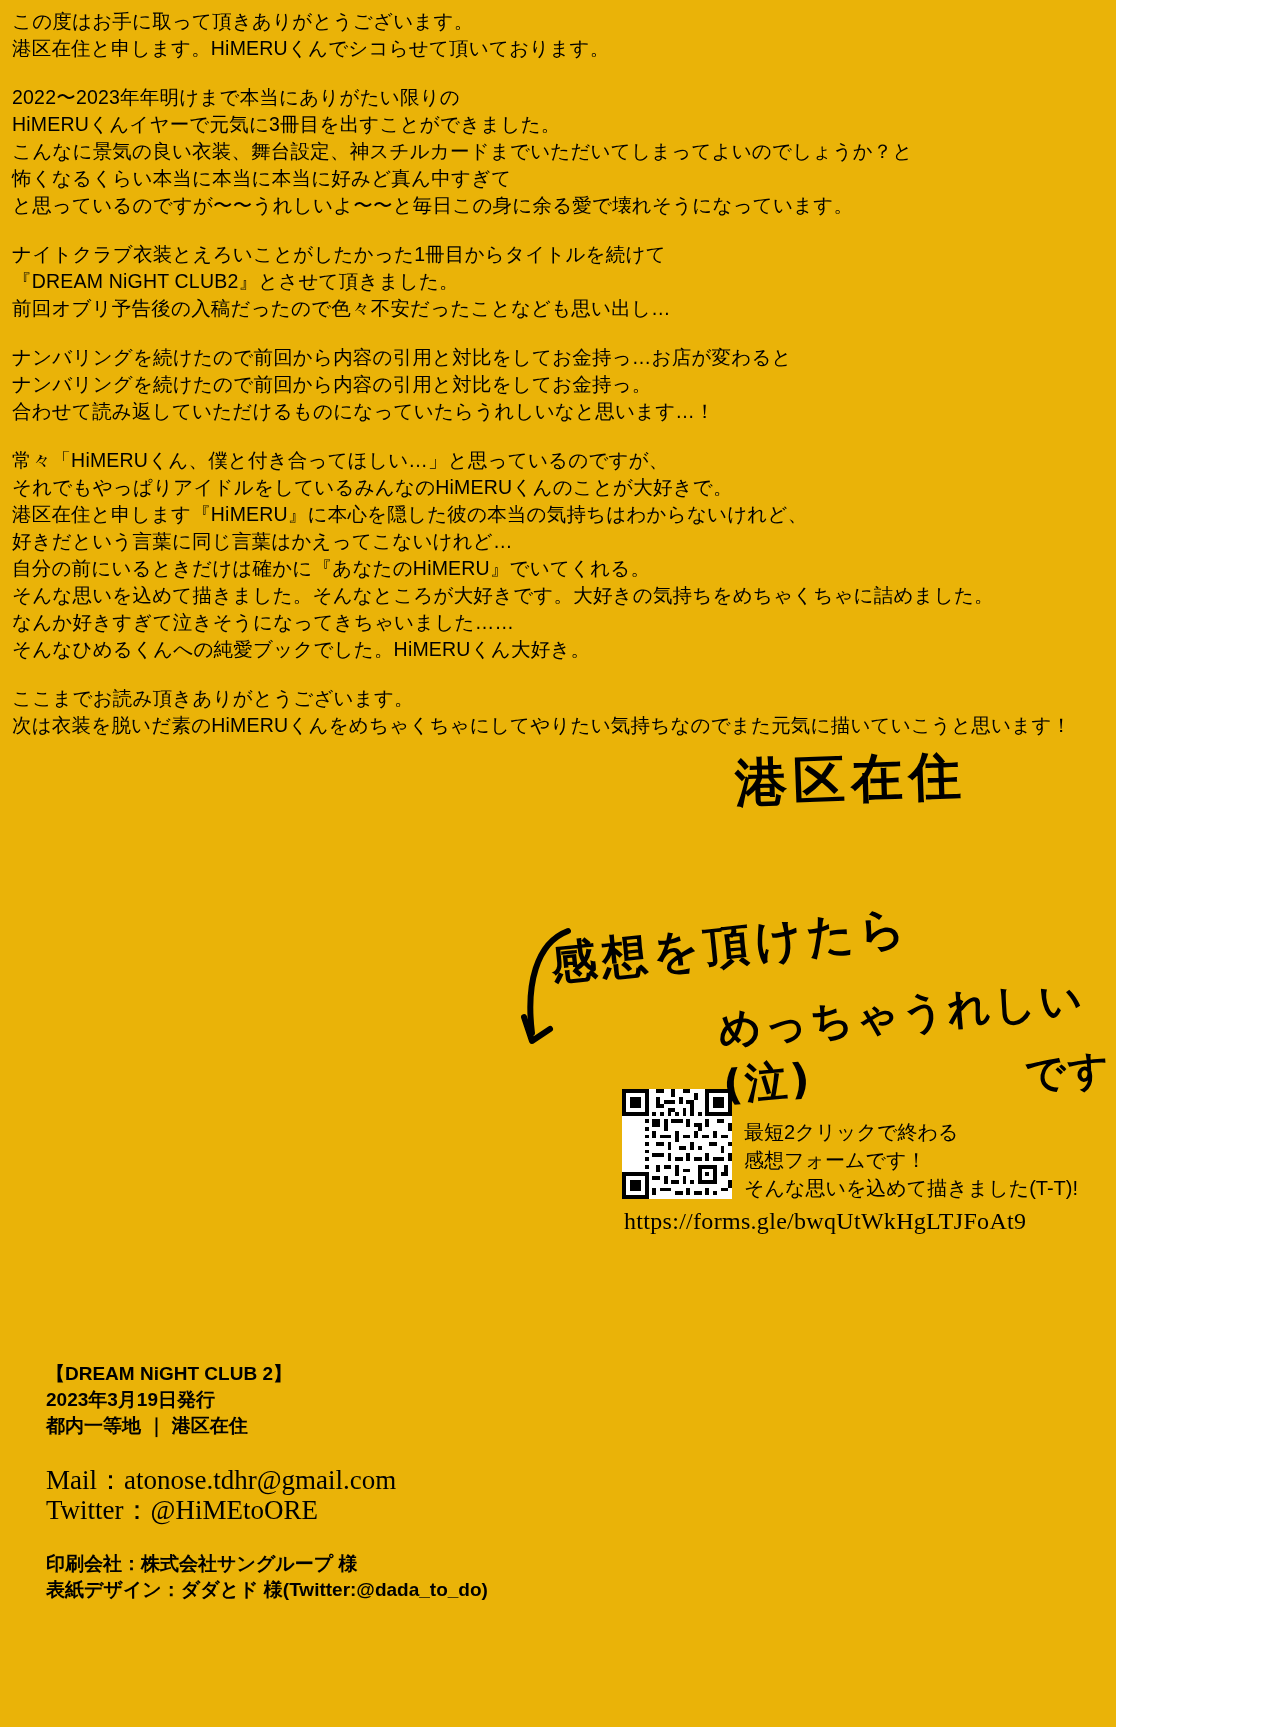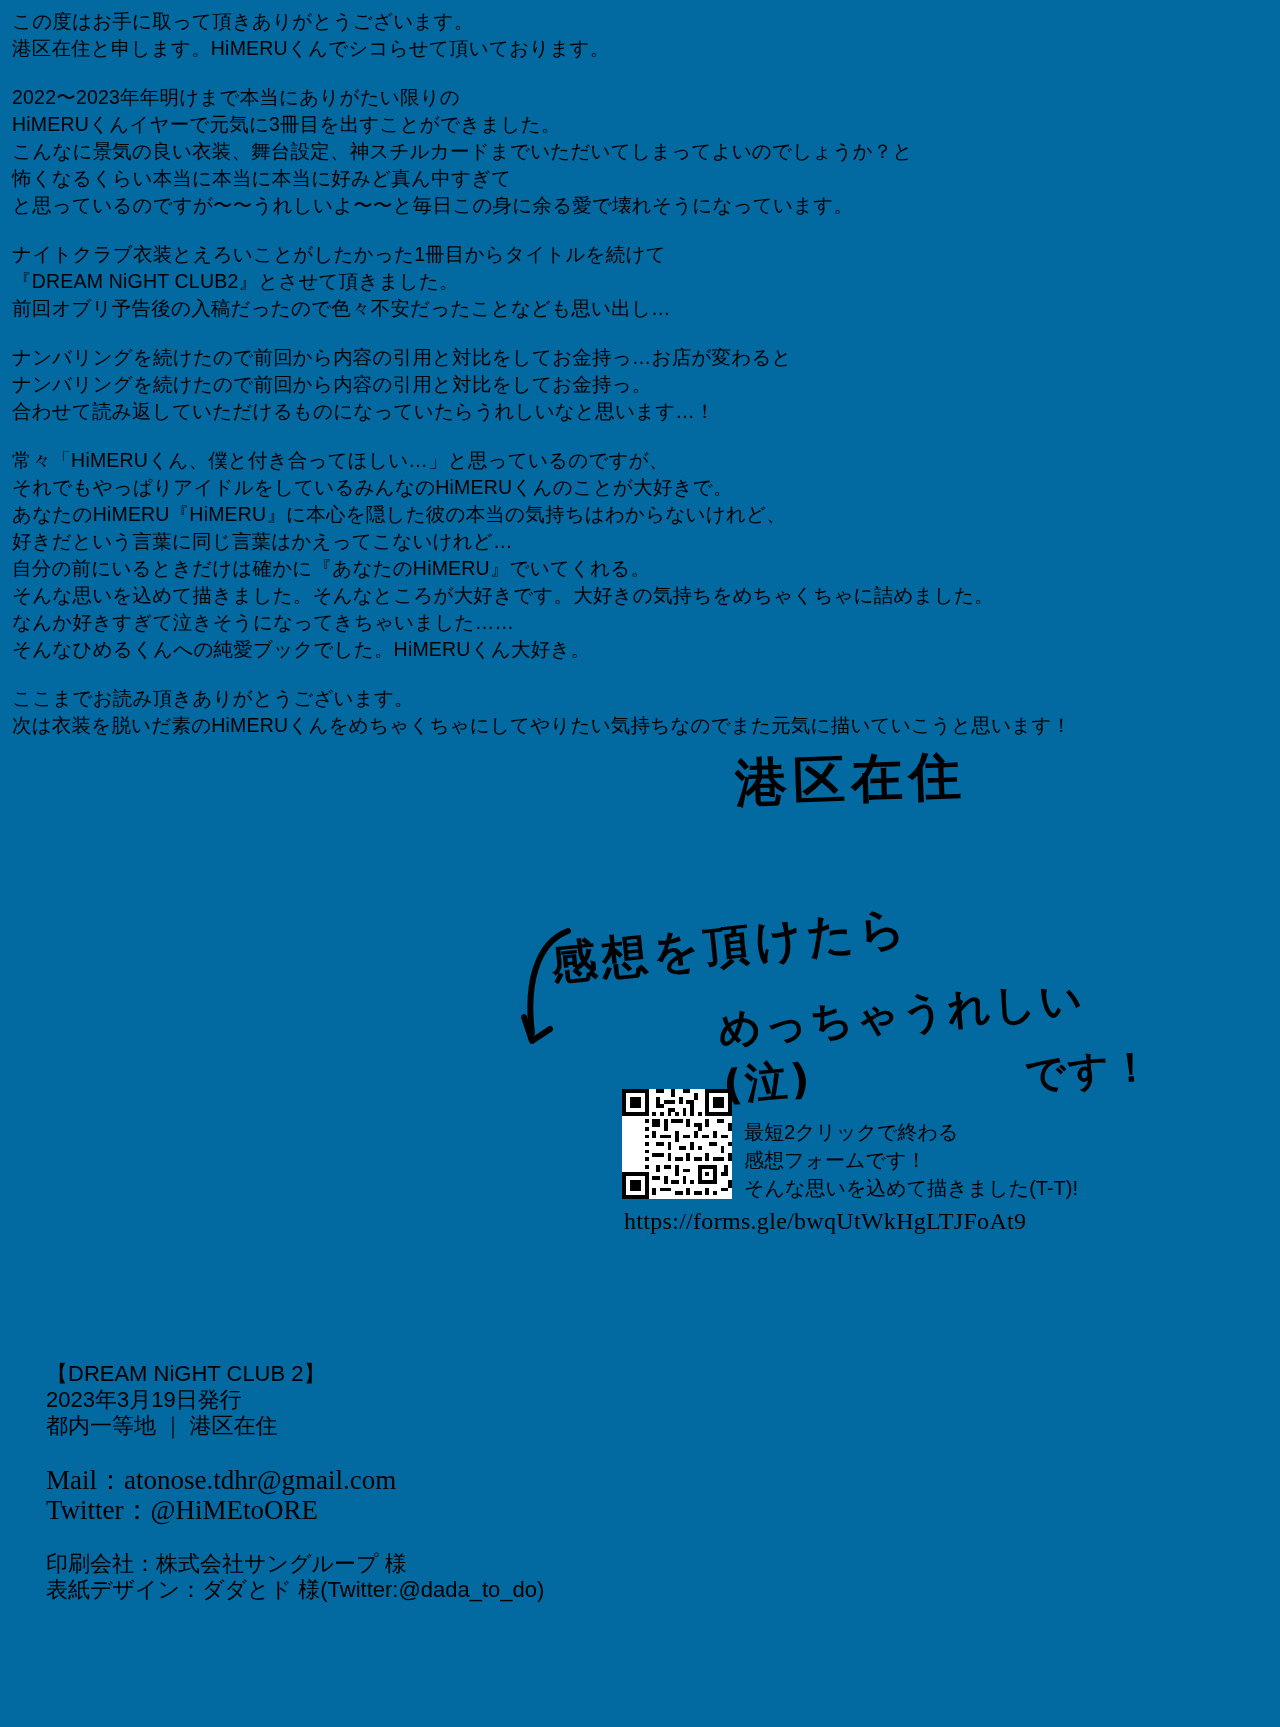--- a/index.html
+++ b/index.html
@@ -2,23 +2,23 @@
 <html lang="ja"><head>
 <meta charset="utf-8">
 <style>
   html, body {
     margin: 0;
     padding: 0;
     background: #ffffff;
   }
   .page {
     position: relative;
-    width: 1280px;
+    width: 1116px;
     height: 1727px;
-    background: #0369a1;
+    background: #eab308;
     overflow: hidden;
     font-family: "Liberation Sans", "DejaVu Sans", sans-serif;
     color: #000000;
   }
 
   
   .afterword {
     position: absolute;
     left: 12px;
     top: 8px;
@@ -136,23 +136,23 @@
     position: absolute;
     left: 46px;
     top: 1361px;
     width: 700px;
   }
   .colophon .blk {
     margin-bottom: 26px;
   }
   .colophon .line {
     display: block;
-    font-size: 22px;
+    font-size: 19px;
     line-height: 26px;
-    font-weight: normal;
+    font-weight: bold;
     white-space: nowrap;
   }
   .colophon .line.serif {
     font-family: "Liberation Serif", "DejaVu Serif", serif;
     font-weight: normal;
     font-size: 27px;
     line-height: 30px;
   }
   .sep {
     display: inline-block;
@@ -187,21 +187,21 @@
 
     <div class="para">
       <span class="line">ナンバリングを続けたので前回から内容の引用と対比をしてお金持っ…お店が変わると</span>
       <span class="line">ナンバリングを続けたので前回から内容の引用と対比をしてお金持っ。</span>
       <span class="line">合わせて読み返していただけるものになっていたらうれしいなと思います…！</span>
     </div>
 
     <div class="para">
       <span class="line">常々「HiMERUくん、僕と付き合ってほしい…」と思っているのですが、</span>
       <span class="line">それでもやっぱりアイドルをしているみんなのHiMERUくんのことが大好きで。</span>
-      <span class="line">あなたのHiMERU『HiMERU』に本心を隠した彼の本当の気持ちはわからないけれど、</span>
+      <span class="line">港区在住と申します『HiMERU』に本心を隠した彼の本当の気持ちはわからないけれど、</span>
       <span class="line">好きだという言葉に同じ言葉はかえってこないけれど…</span>
       <span class="line">自分の前にいるときだけは確かに『あなたのHiMERU』でいてくれる。</span>
       <span class="line">そんな思いを込めて描きました。そんなところが大好きです。大好きの気持ちをめちゃくちゃに詰めました。</span>
       <span class="line">なんか好きすぎて泣きそうになってきちゃいました……</span>
       <span class="line">そんなひめるくんへの純愛ブックでした。HiMERUくん大好き。</span>
     </div>
 
     <div class="para">
       <span class="line">ここまでお読み頂きありがとうございます。</span>
       <span class="line">次は衣装を脱いだ素のHiMERUくんをめちゃくちゃにしてやりたい気持ちなのでまた元気に描いていこうと思います！</span>

